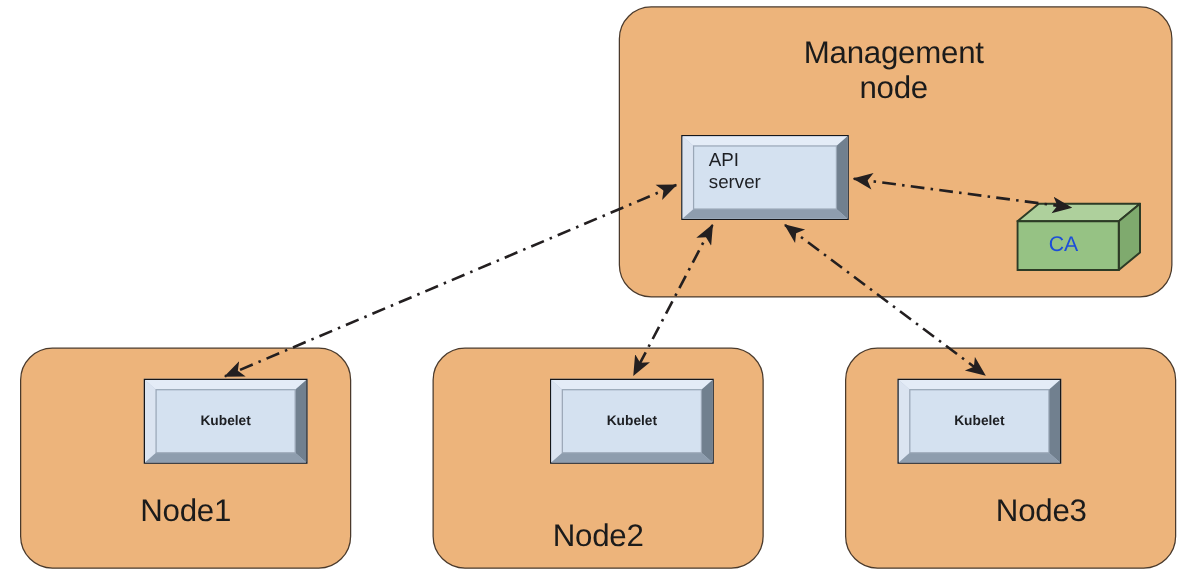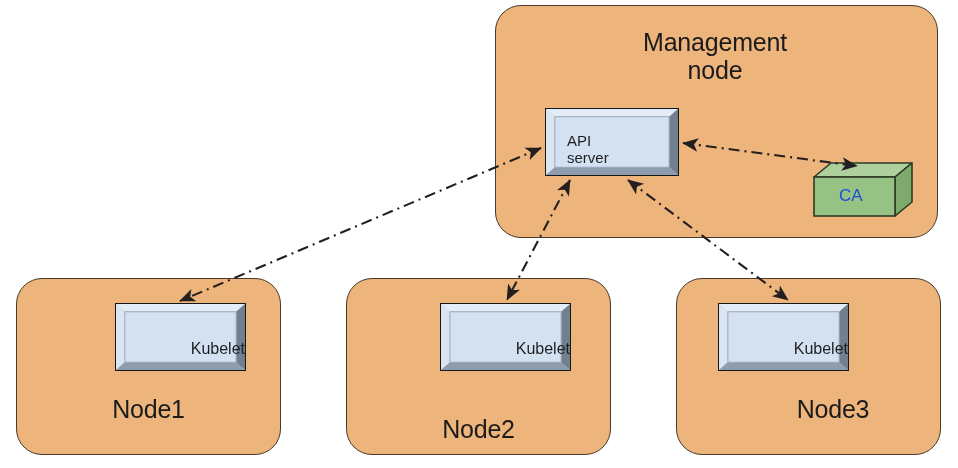--- a/index.html
+++ b/index.html
@@ -56,35 +56,34 @@
     position: absolute;
     inset: 0;
   }
   .bevel-box .bevel-label {
     position: absolute;
     color: #1d1f23;
     font-family: "Liberation Sans", sans-serif;
     line-height: 1.15;
     white-space: pre-line;
     z-index: 3;
-    margin-top: 12px;
   }
   .api-label {
     left: 21px;
     top: 11px;
     font-size: 15px;
   }
   .kubelet-label {
     left: 0;
     right: 0;
     top: 50%;
     transform: translateY(-50%);
-    text-align: right;
-    font-size: 16px;
-    font-weight: normal;
+    text-align: center;
+    font-size: 11px;
+    font-weight: bold;
   }
   
   .cuboid {
     position: absolute;
   }
   .cuboid .ca-label {
     position: absolute;
     color: #1d4ed8;
     font-size: 17px;
     font-family: "Liberation Sans", sans-serif;

